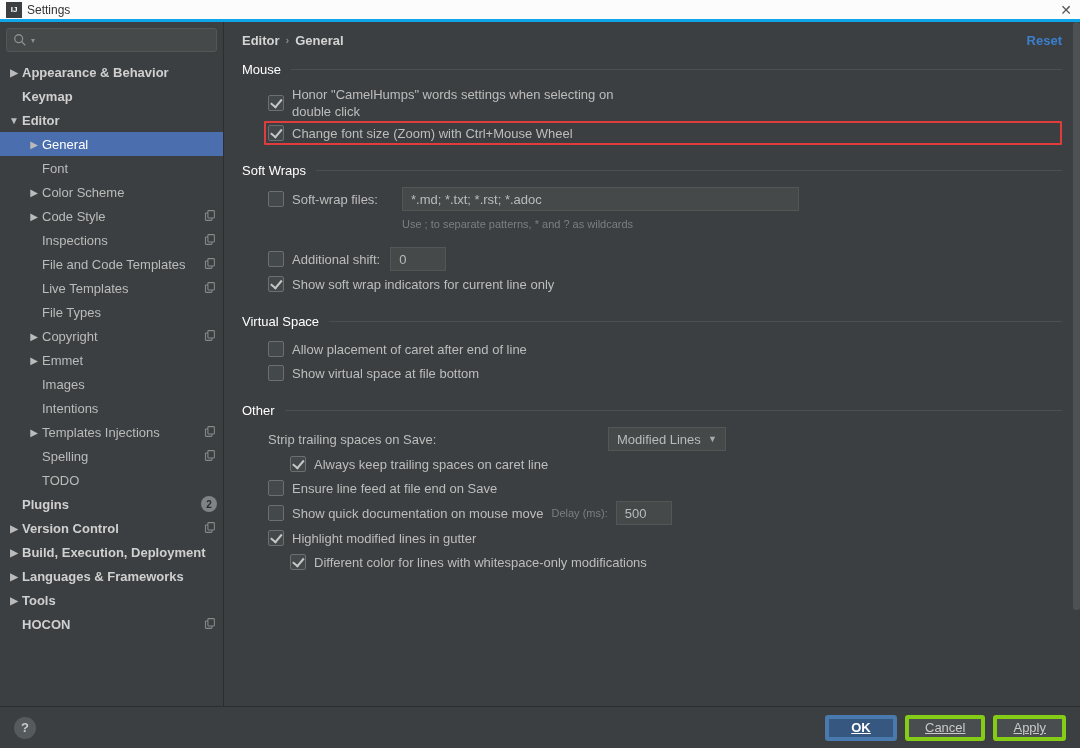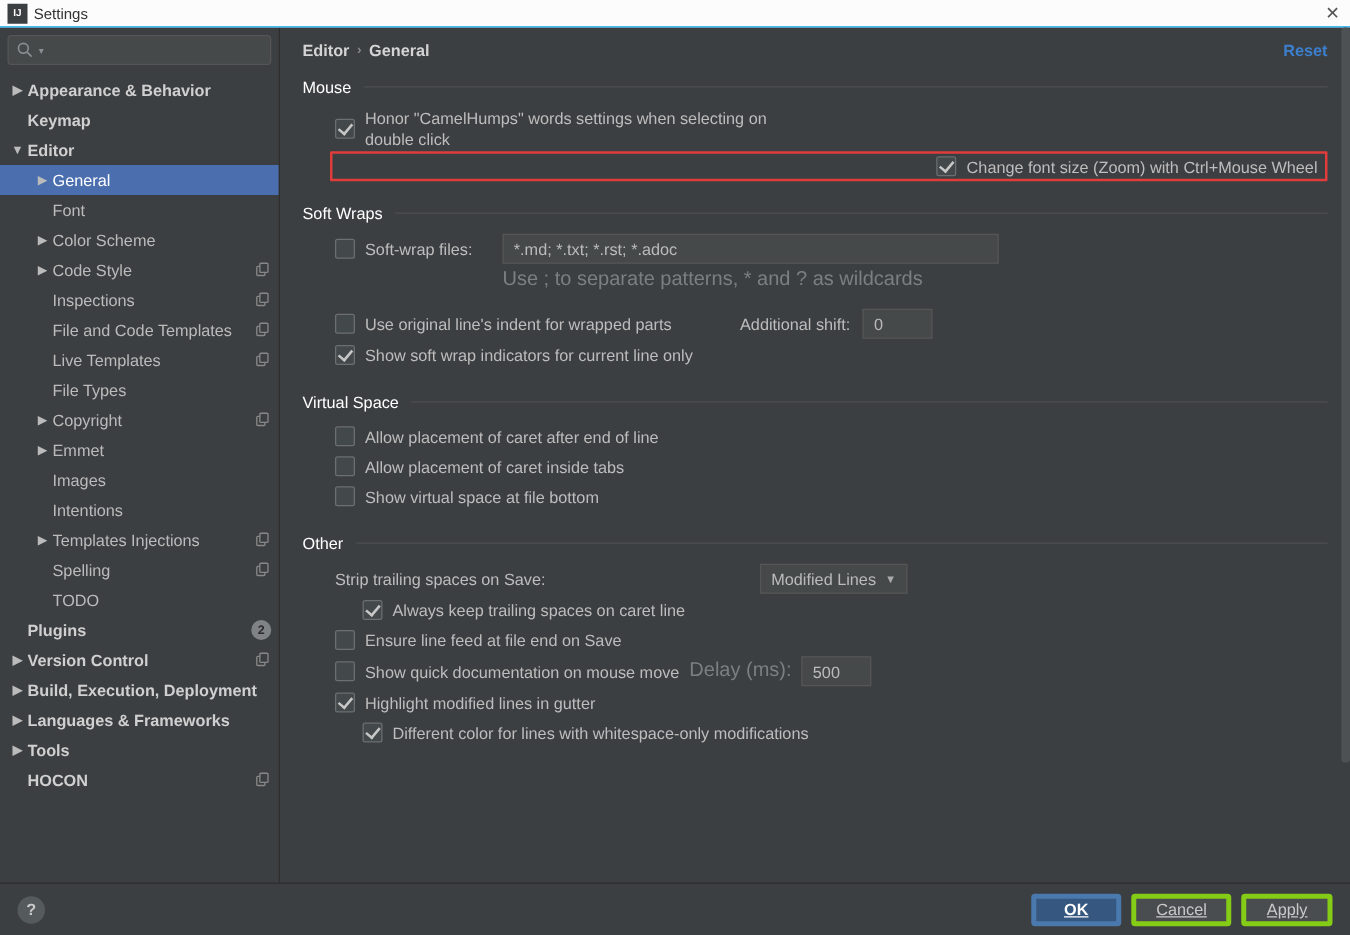--- a/index.html
+++ b/index.html
@@ -16,21 +16,21 @@
     --accent: #3b7fce;
     --border: #555555;
     --border-light: #4c4f51;
     --highlight-red: #e03c3c;
     --button-ok: #365880;
   }
   * { box-sizing: border-box; }
   html, body { margin:0; padding:0; width:1080px; height:748px; font-family: "Segoe UI", Arial, sans-serif; font-size:13px; color:var(--fg); background:#2b2b2b; overflow:hidden; }
   .window { width:1080px; height:748px; display:flex; flex-direction:column; background:var(--bg-panel); }
   
-  .titlebar { height:22px; background:#fcfcfc; display:flex; align-items:center; padding:0 6px; color:#333; font-size:12px; border-bottom:1px solid #0ea5e9; position:relative; }
+  .titlebar { height:22px; background:#fcfcfc; display:flex; align-items:center; padding:0 6px; color:#333; font-size:12px; border-bottom:3px solid #0ea5e9; position:relative; }
   .titlebar .ico { width:16px; height:16px; background:#3b3f42; color:#fff; font-size:8px; display:flex; align-items:center; justify-content:center; margin-right:5px; font-weight:bold; }
   .titlebar .close { position:absolute; right:8px; top:2px; font-size:14px; color:#555; }
   
   .body { flex:1 1 auto; display:flex; min-height:0; }
   .sidebar { width:224px; background:var(--bg-sidebar); display:flex; flex-direction:column; border-right:1px solid #2e2e2e; }
   .search-row { padding:6px 6px 4px 6px; }
   .search { height:24px; background:var(--bg-input); border:1px solid var(--border); border-radius:3px; display:flex; align-items:center; padding:0 6px; color:var(--fg-dim); }
   .search svg { width:14px; height:14px; fill:#8a8f94; margin-right:4px; }
   .tree { flex:1; overflow:auto; padding:4px 0 8px 0; }
   .tree-item { display:flex; align-items:center; height:24px; padding-right:6px; cursor:default; }
@@ -52,22 +52,22 @@
   .scroll-area { flex:1; overflow:auto; padding:0 18px 12px 18px; position:relative; }
   .section-title { color:#ffffff; font-size:13px; display:flex; align-items:center; margin:4px 0 8px 0; }
   .section-title .line { flex:1; height:1px; background:#4c4f51; margin-left:10px; }
   .option-row { display:flex; align-items:center; min-height:24px; padding:1px 0; margin-left:26px; }
   .option-row.nested { margin-left:48px; }
   .chk { width:16px; height:16px; border:1px solid #6b6f72; border-radius:2px; background:#43494a; margin-right:8px; display:flex; align-items:center; justify-content:center; flex-shrink:0; }
   .chk.checked::after { content:""; display:block; width:9px; height:5px; border-left:2px solid #c7c7c7; border-bottom:2px solid #c7c7c7; transform:rotate(-50deg) translate(1px,-1px); }
   .opt-label { color:#bdbdbd; }
   .opt-label.wrap { max-width:330px; line-height:17px; }
   .input-field { background:var(--bg-input); border:1px solid var(--border); color:#bbb; height:24px; padding:0 8px; font-family:inherit; font-size:13px; }
-  .hint { color:#7b7f82; font-size:16px; }
-  .highlight { border:2px solid var(--highlight-red); border-radius:1px; padding:2px 6px 2px 2px; margin-left:22px !important;justify-content:flex-end; }
+  .hint { color:#7b7f82; font-size:11px; }
+  .highlight { border:2px solid var(--highlight-red); border-radius:1px; padding:2px 6px 2px 2px; margin-left:22px !important; }
   
   .content-scrollbar { position:absolute; right:0; top:22px; bottom:42px; width:7px; background:transparent; }
   .content-scrollbar .thumb { position:absolute; top:0; width:7px; height:86%; background:#4e5153; border-radius:3px; }
   
   .bottombar { height:42px; border-top:1px solid #2d2d2d; display:flex; align-items:center; padding:0 14px; }
   .help-btn { width:22px; height:22px; border-radius:11px; background:#555a5d; color:#c9c9c9; display:flex; align-items:center; justify-content:center; font-weight:bold; font-size:13px; }
   .spacer { flex:1; }
   .btn { height:26px; min-width:72px; padding:0 16px; border:4px solid #84cc16; background:#4a4d4f; color:#c9c9c9; border-radius:3px; margin-left:8px; display:flex; align-items:center; justify-content:center;text-decoration:underline; }
   .btn.primary { background:var(--button-ok); border-color:#4a79ad; color:#fff; font-weight:bold; }
 </style>
@@ -262,40 +262,35 @@
         <div class="option-row">
           <div class="chk"></div>
           <div class="opt-label" style="width:110px;">Soft-wrap files:</div>
           <input class="input-field" style="width: 397px;" value="*.md; *.txt; *.rst; *.adoc">
         </div>
         <div class="option-row" style="justify-content:flex-start; margin-left:160px;">
           <span class="hint">Use ; to separate patterns, * and ? as wildcards</span>
         </div>
         <div class="option-row" style="margin-top:10px;">
           <div class="chk"></div>
-          <div class="opt-label" style="width:300px;">Use original line's indent for wrapped parts</div>
           <span class="opt-label" style="margin-right:10px;">Additional shift:</span>
           <input class="input-field" style="width: 56px;" value="0">
         </div>
         <div class="option-row">
           <div class="chk checked"></div>
           <div class="opt-label">Show soft wrap indicators for current line only</div>
         </div>
 
         <div class="section-title" style="margin-top:18px;">
           <span>Virtual Space</span>
             <div class="line"></div>
         </div>
         <div class="option-row">
           <div class="chk"></div>
           <div class="opt-label">Allow placement of caret after end of line</div>
-        </div>
-        <div class="option-row">
-          <div class="chk"></div>
-          <div class="opt-label">Allow placement of caret inside tabs</div>
         </div>
         <div class="option-row">
           <div class="chk"></div>
           <div class="opt-label">Show virtual space at file bottom</div>
         </div>
 
         <div class="section-title" style="margin-top:18px;">
           <span>Other</span>
             <div class="line"></div>
         </div>

